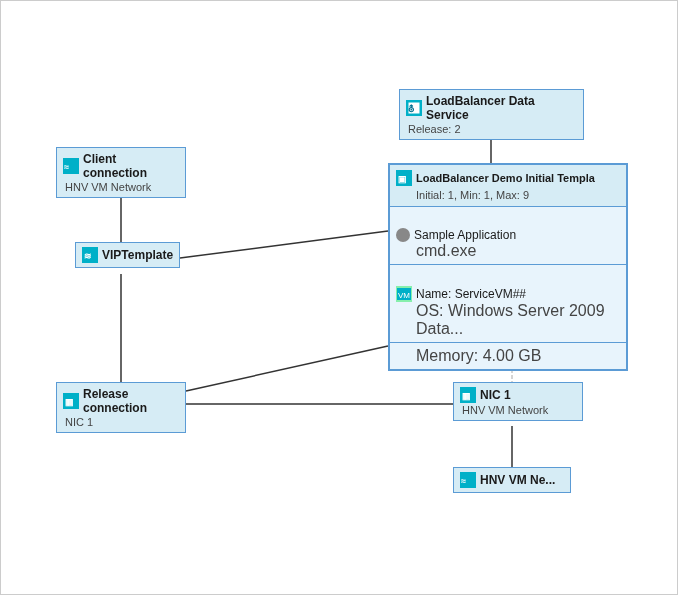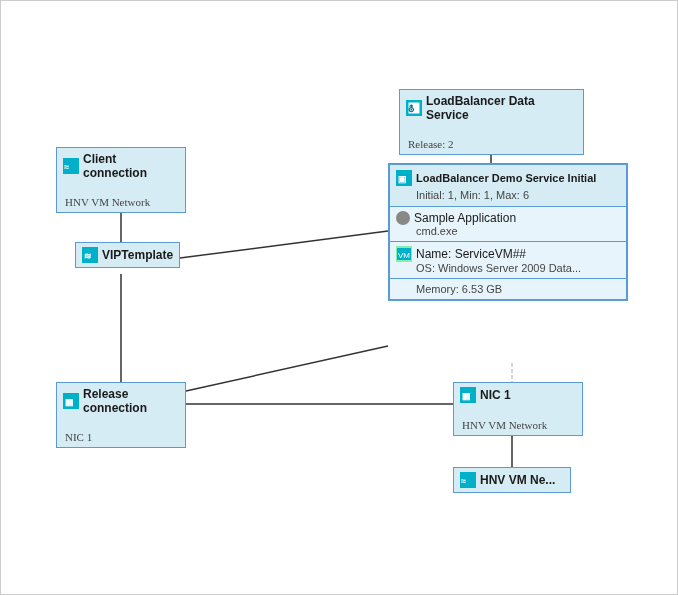--- a/index.html
+++ b/index.html
@@ -36,23 +36,22 @@
       display: flex;
       align-items: center;
       gap: 4px;
       font-weight: 600;
       color: #1a1a1a;
       font-size: 12px;
     }
     .node-sub {
       font-size: 11px;
       color: #444;
-      margin-top: 16px;
+      margin-top: 1px;
       padding-left: 2px;
-      font-family: Liberation Serif, serif;
     }
     .icon-lb {
       display: inline-block;
       width: 16px; height: 16px;
       background: #00b0c8;
       flex-shrink: 0;
     }
 
     
     .template-node {
@@ -81,23 +80,24 @@
       border-top: 1px solid #5b9bd5;
       padding: 4px 6px;
       background: #e8f4fc;
     }
     .template-section-header {
       display: flex;
       align-items: center;
       gap: 4px;
       font-size: 12px;
       color: #1a1a1a;
+      margin-top: 17px;
     }
     .template-section-sub {
-      font-size: 11px;
+      font-size: 16px;
       color: #444;
       padding-left: 20px;
     }
   </style>
 </head>
 <body>
 
 <div class="canvas">
   <svg class="lines">
 
@@ -195,23 +195,23 @@
   </div>
 
   <div class="template-node" style="left:387px; top:162px;">
     <div class="template-header">
       <span style="display:inline-block; width:16px; height:16px; background:#00b0c8; flex-shrink:0;">
         <svg width="16" height="16" viewBox="0 0 16 16">
           <rect x="1" y="1" width="14" height="14" fill="#00b0c8"></rect>
           <text x="2" y="12" font-size="9" fill="#fff">▣</text>
         </svg>
       </span>
-      <span style="font-size:11px; white-space:nowrap; overflow:hidden; text-overflow:ellipsis; max-width:200px;">LoadBalancer Demo Service Initial</span>
-    </div>
-    <div class="template-sub">Initial: 1, Min: 1, Max: 6</div>
+      <span style="font-size:11px; white-space:nowrap; overflow:hidden; text-overflow:ellipsis; max-width:200px;">LoadBalancer Demo Initial Templa</span>
+    </div>
+    <div class="template-sub">Initial: 1, Min: 1, Max: 9</div>
 
     <div class="template-section">
       <div class="template-section-header">
         <span style="display:inline-block; width:14px; height:14px; border-radius:50%; background:#888; flex-shrink:0;"></span>
         <span>Sample Application</span>
       </div>
       <div class="template-section-sub">cmd.exe</div>
     </div>
 
     <div class="template-section">
@@ -221,17 +221,17 @@
             <rect x="1" y="2" width="14" height="12" fill="#00b0c8"></rect>
             <text x="2" y="12" font-size="8" fill="#fff">VM</text>
           </svg>
         </span>
         <span>Name: ServiceVM##</span>
       </div>
       <div class="template-section-sub">OS:     Windows Server 2009 Data...</div>
     </div>
 
     <div class="template-section">
-      <div class="template-section-sub">Memory: 6.53 GB</div>
+      <div class="template-section-sub">Memory: 4.00 GB</div>
     </div>
   </div>
 
 </div>
 
 </body></html>

